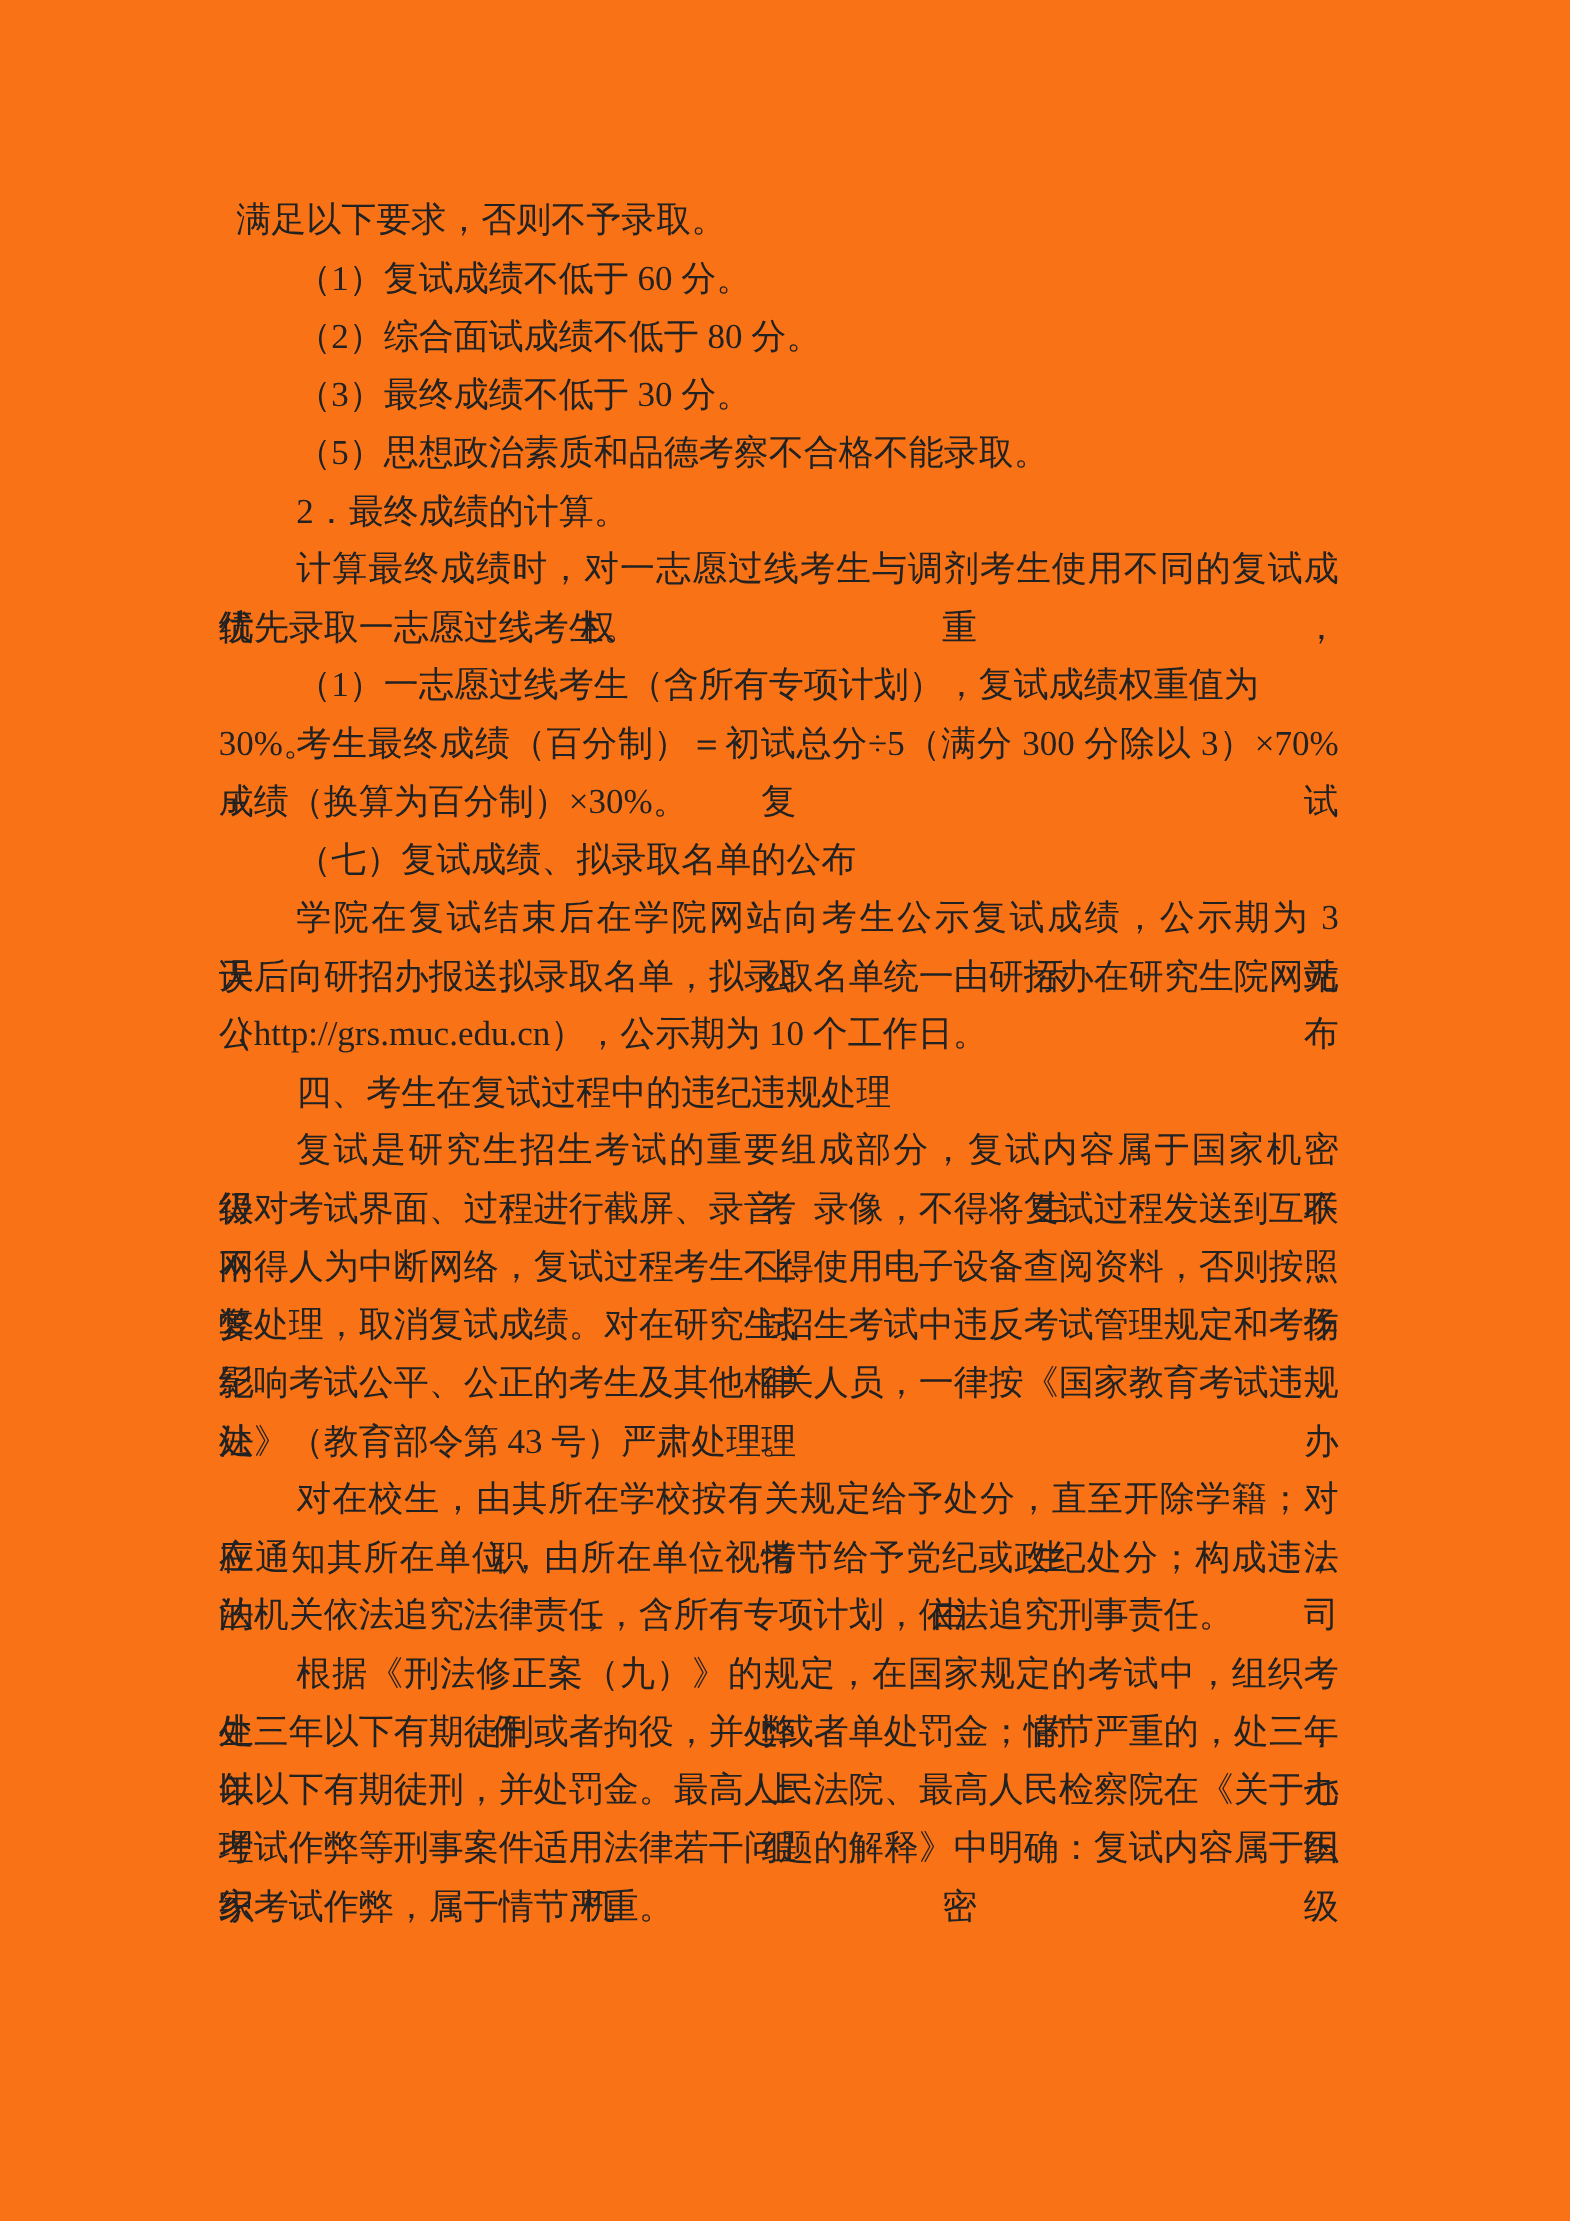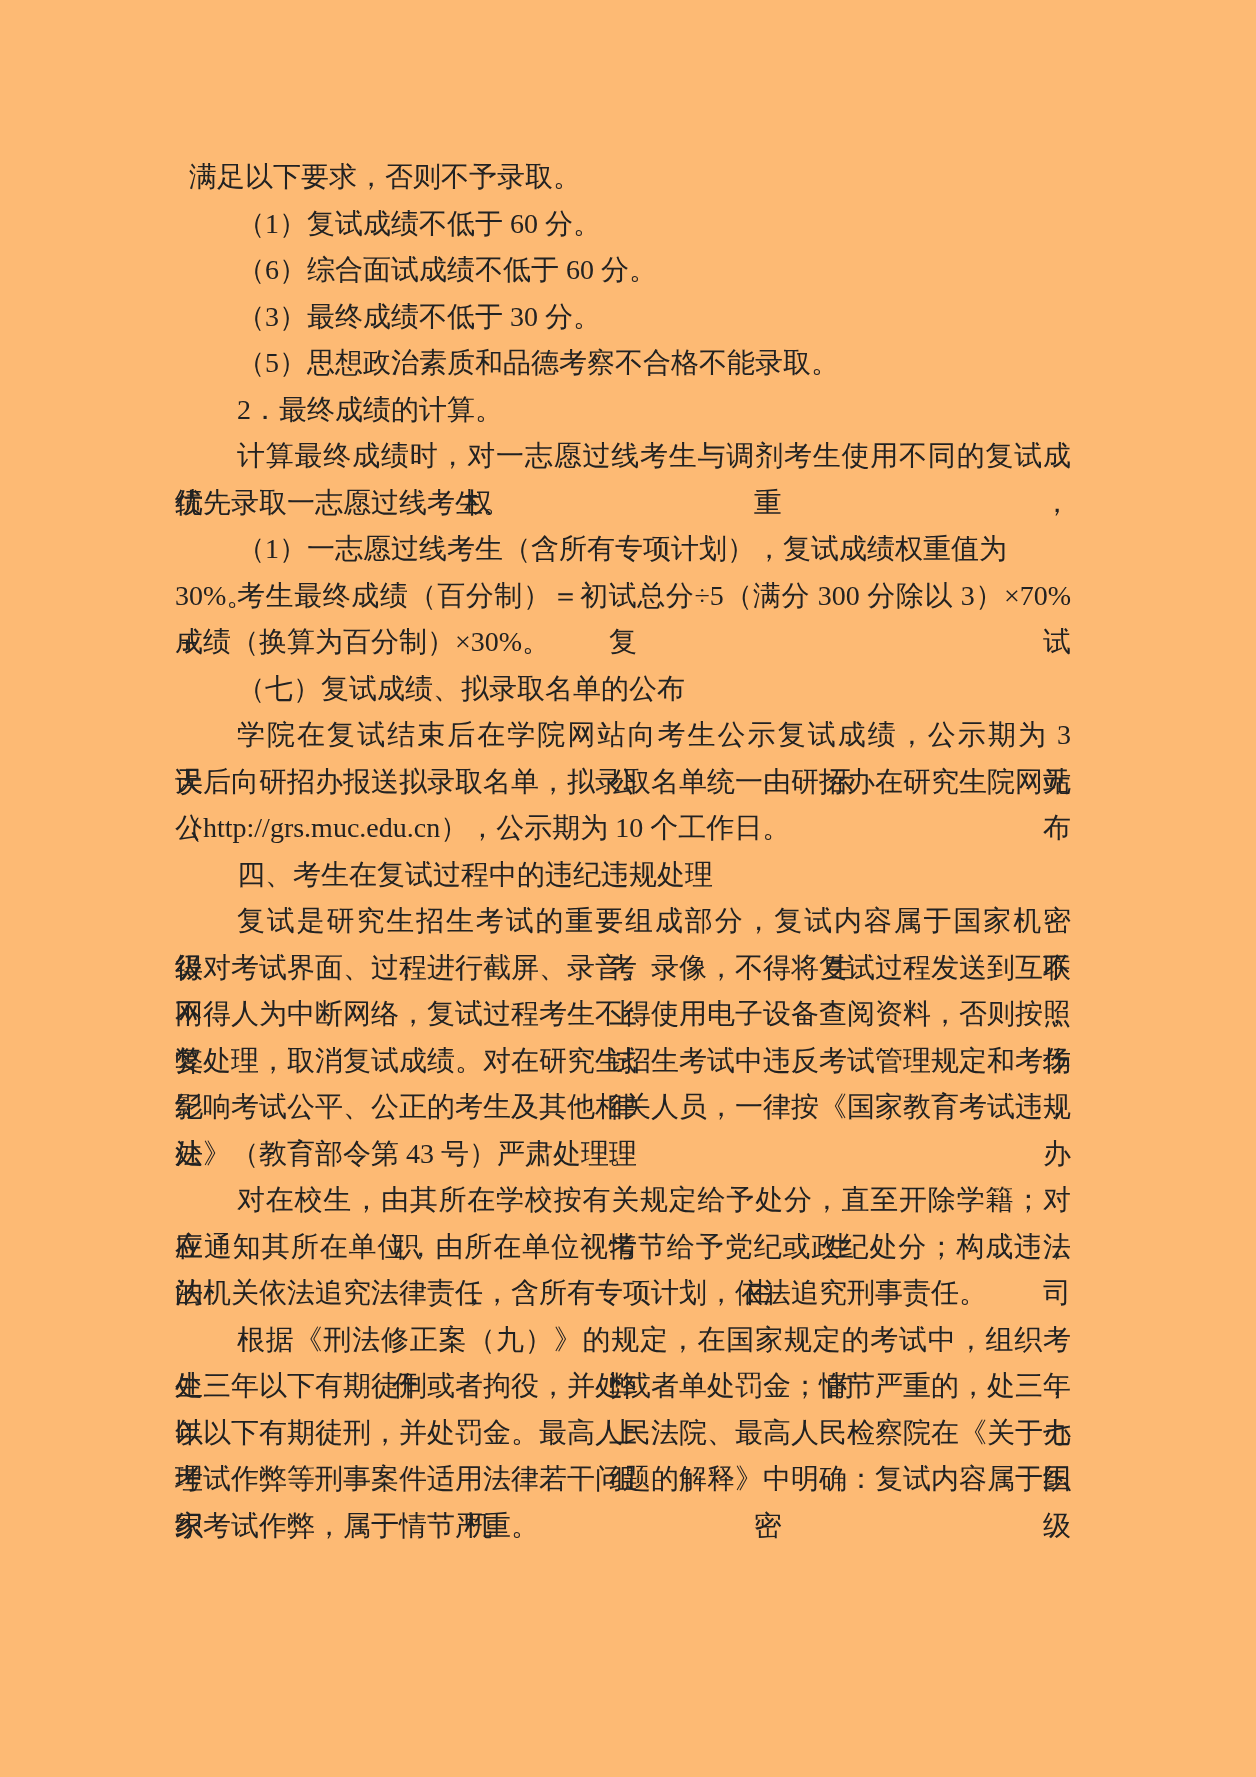--- a/index.html
+++ b/index.html
@@ -6,21 +6,21 @@
   body {
     width: 1256px;
     height: 1777px;
     position: relative;
     background: #ffffff;
     font-family: "Liberation Serif", serif;
   }
   .page {
     position: absolute;
     inset: 0;
-    background: #fdba74;
+    background: #f97316;
     overflow: hidden;
   }
   .doc {
     position: absolute;
     left: 175px;
     top: 154px;
     width: 896px;
     font-size: 28px;
     line-height: 46.5px;
     color: #222222;
@@ -37,21 +37,21 @@
     text-align-last: justify;
   }
 </style>
 </head>
 <body>
 
 <main class="page">
   <section class="doc">
     <div class="line half-indent">满足以下要求，否则不予录取。</div>
     <div class="line indent">（1）复试成绩不低于 60 分。</div>
-    <div class="line indent">（6）综合面试成绩不低于 60 分。</div>
+    <div class="line indent">（2）综合面试成绩不低于 80 分。</div>
     <div class="line indent">（3）最终成绩不低于 30 分。</div>
     <div class="line indent">（5）思想政治素质和品德考察不合格不能录取。</div>
     <div class="line indent">2．最终成绩的计算。</div>
     <div class="line indent justify">计算最终成绩时，对一志愿过线考生与调剂考生使用不同的复试成绩权重，</div>
     <div class="line">优先录取一志愿过线考生。</div>
     <div class="line indent">（1）一志愿过线考生（含所有专项计划），复试成绩权重值为 30%。</div>
     <div class="line indent justify">考生最终成绩（百分制）＝初试总分÷5（满分 300 分除以 3）×70%＋复试</div>
     <div class="line">成绩（换算为百分制）×30%。</div>
     <div class="line indent">（七）复试成绩、拟录取名单的公布</div>
     <div class="line indent justify">学院在复试结束后在学院网站向考生公示复试成绩，公示期为 3 天，公示无</div>

